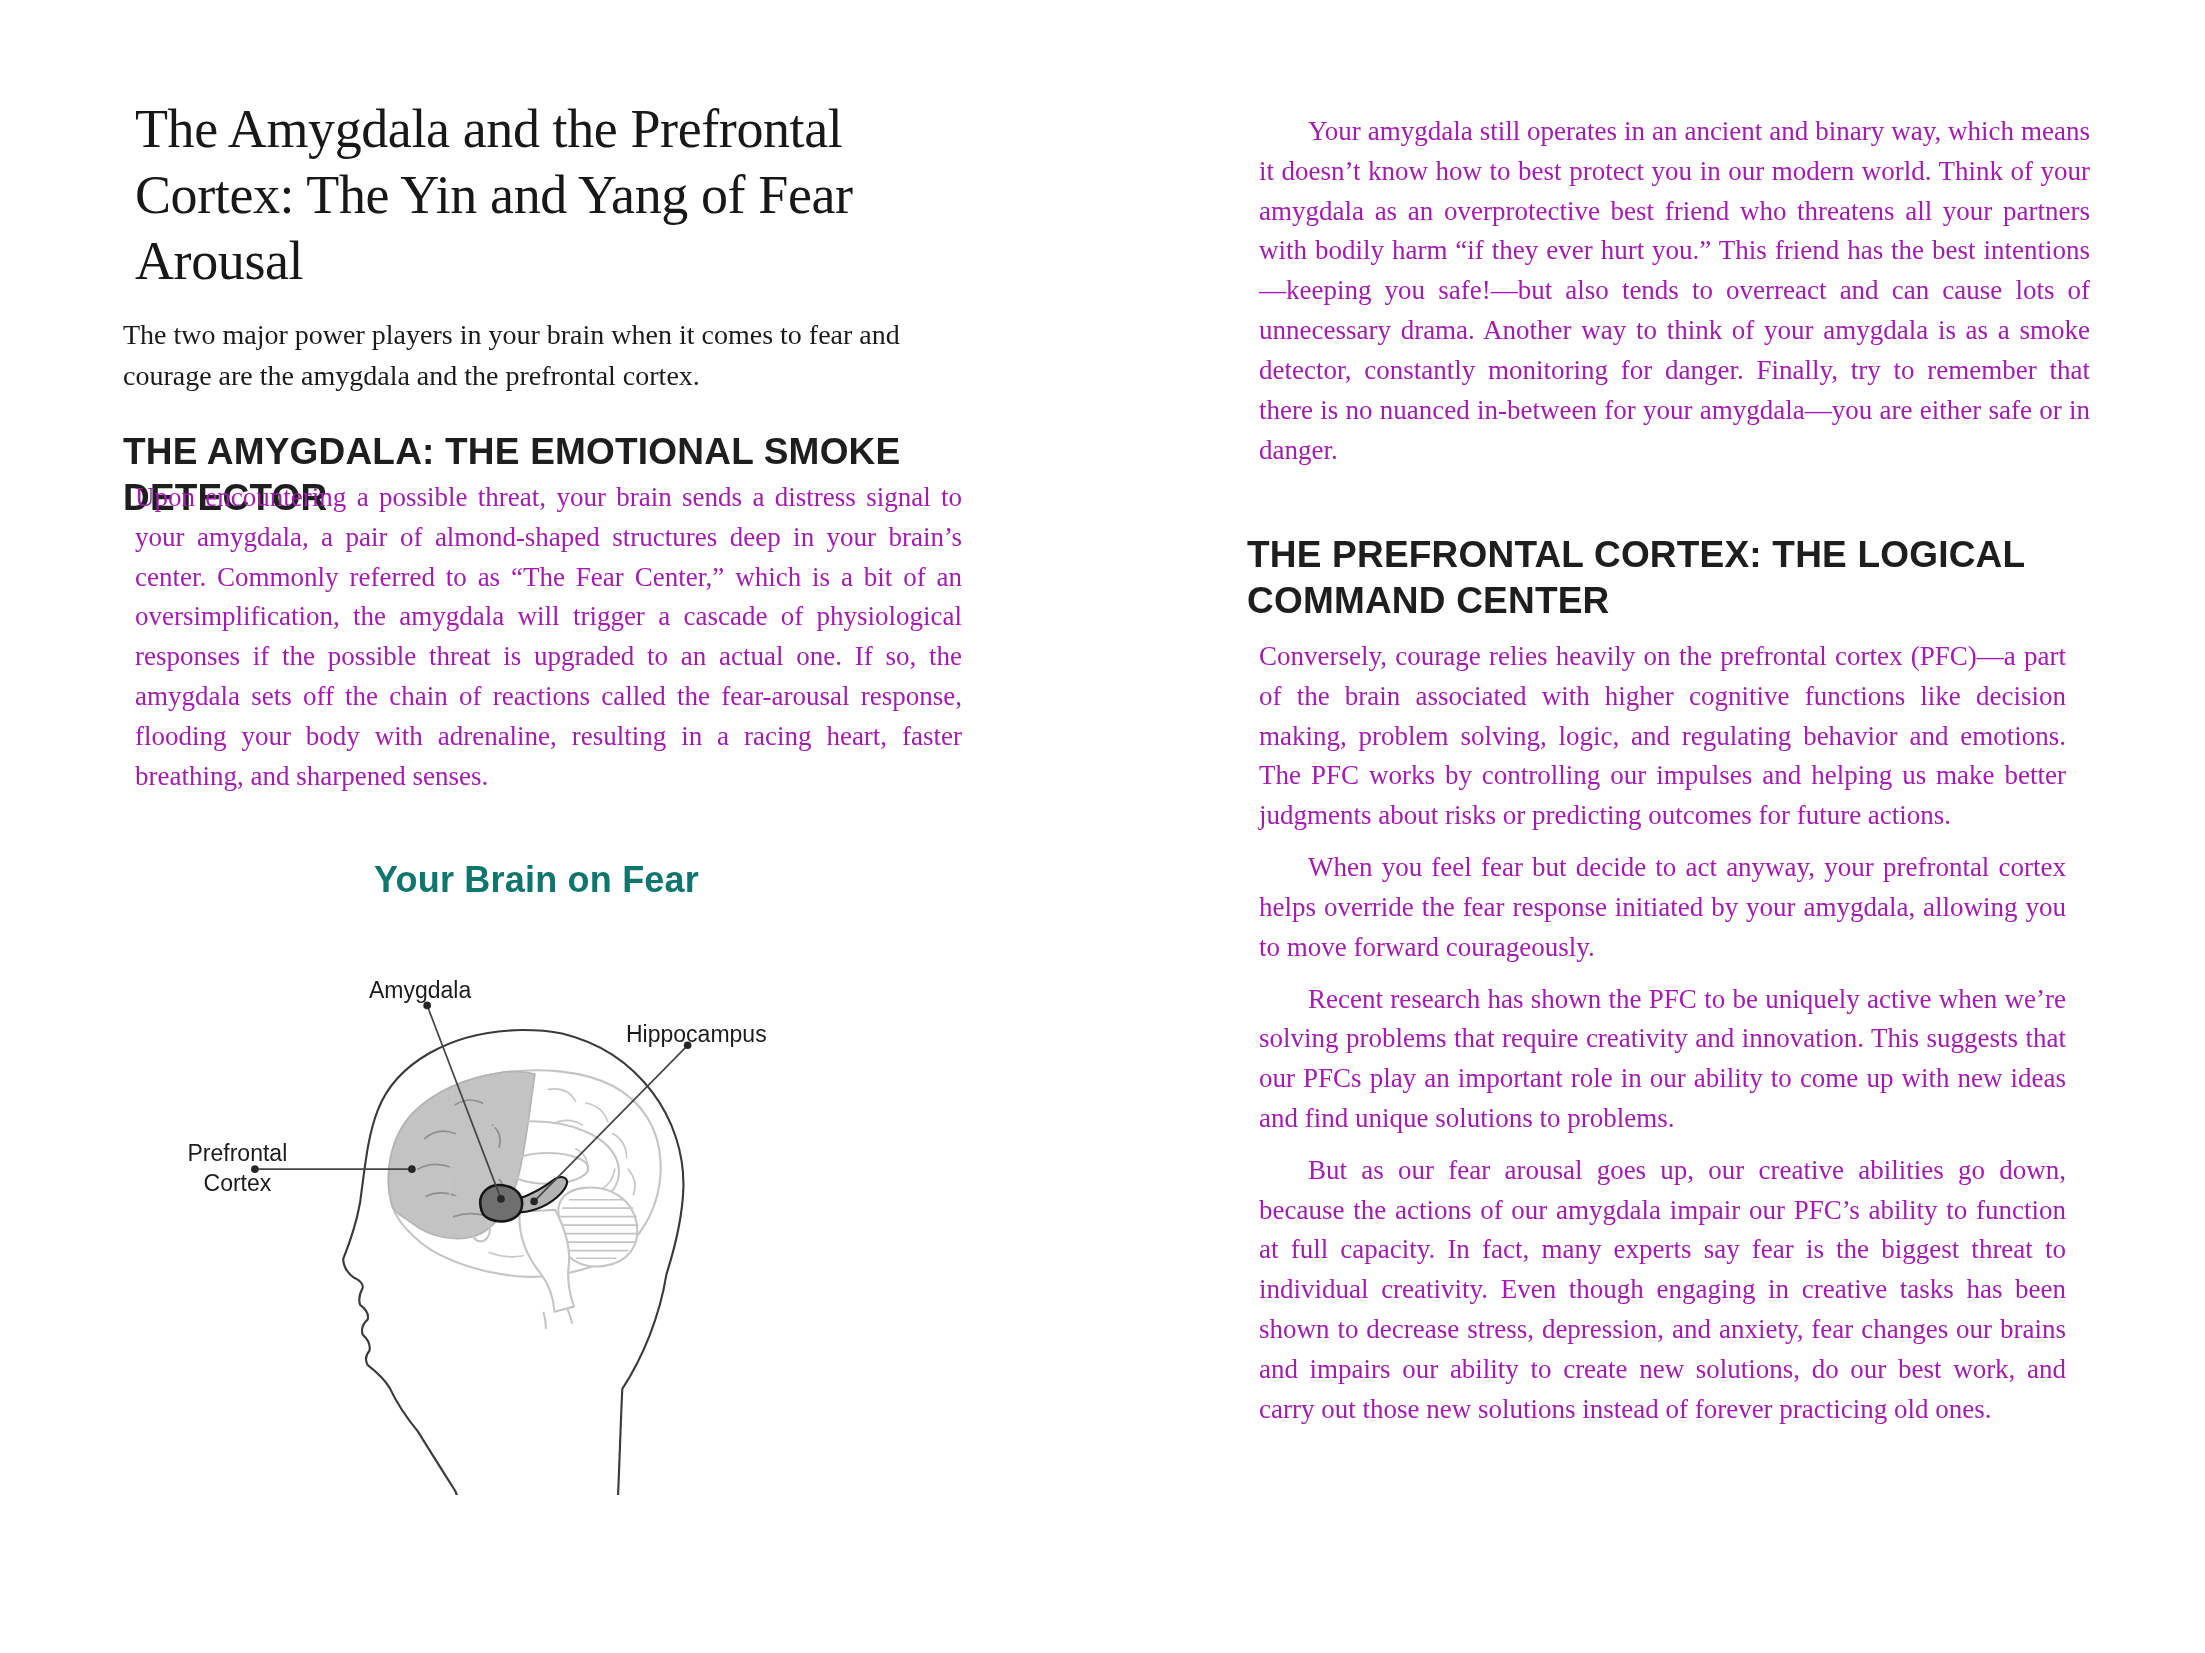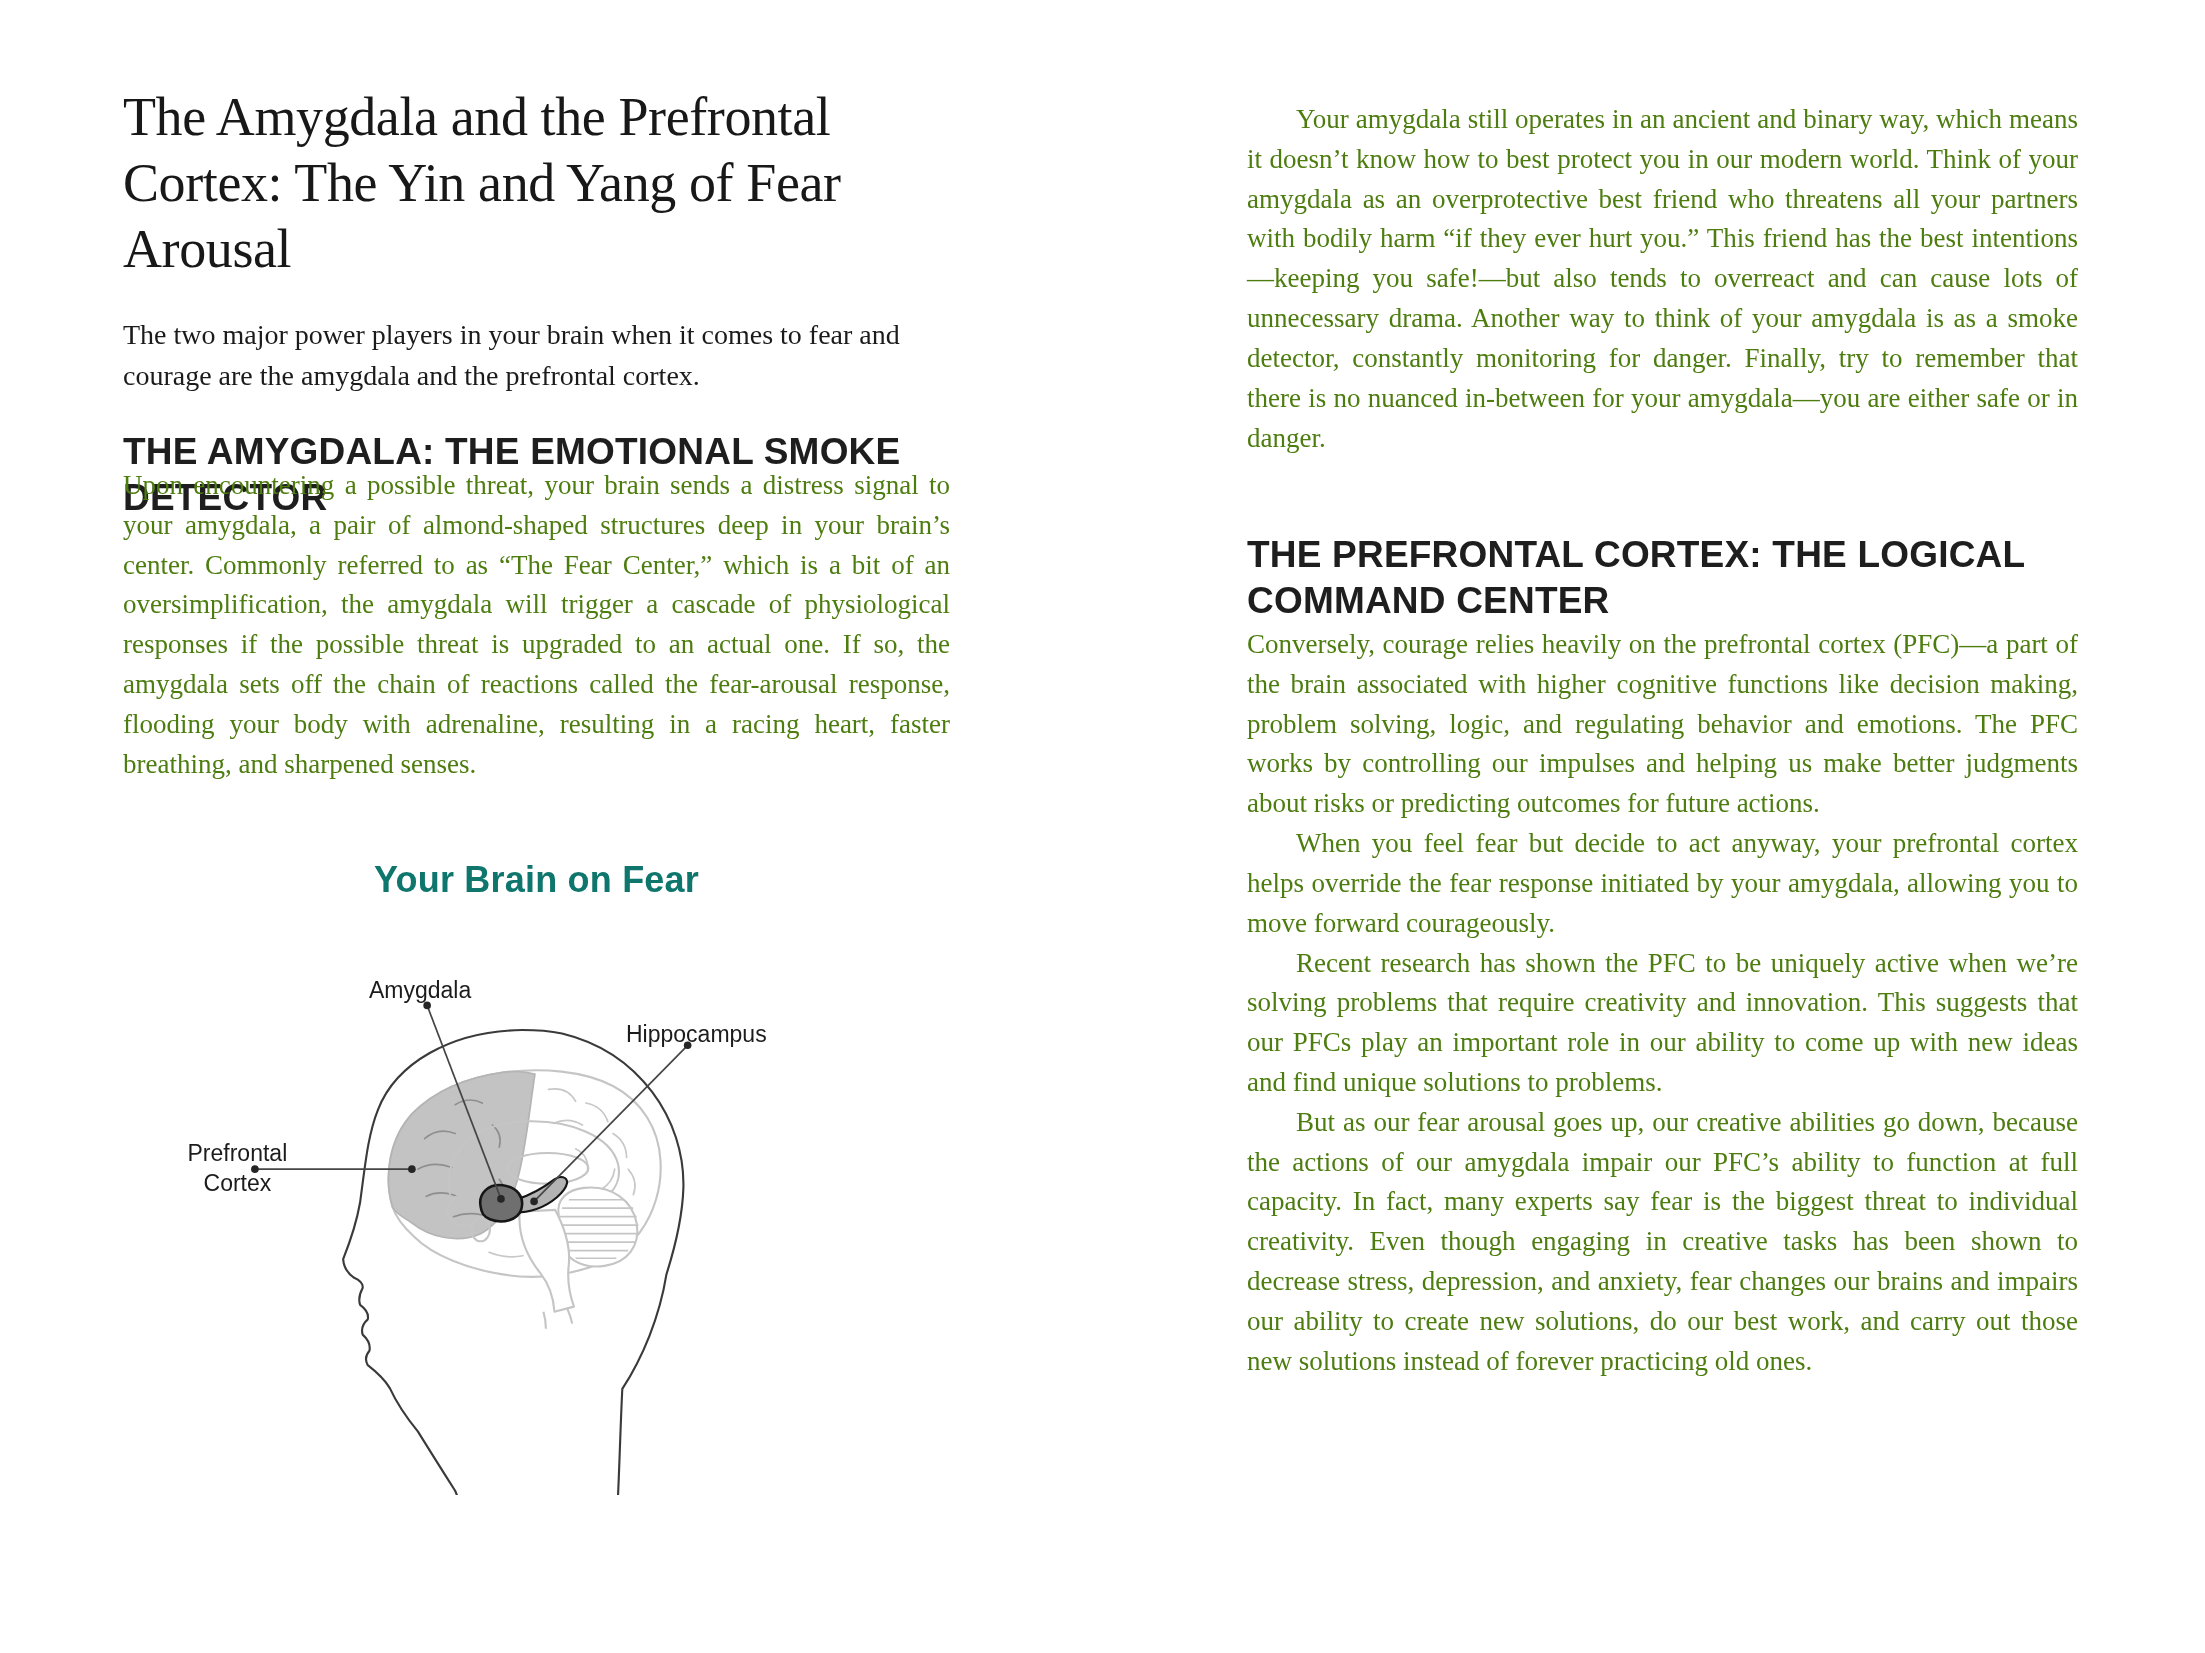--- a/index.html
+++ b/index.html
@@ -6,36 +6,36 @@
   body {
     width:2205px; height:1654px; background:#ffffff; position:relative;
     font-family:"Liberation Serif", serif; color:#1b1b1b; overflow:hidden;
     -webkit-font-smoothing:antialiased;
   }
   .page { position:absolute; top:0; height:1654px; }
   #page-left  { left:123px; width:827px; }
   #page-right { left:1247px; width:831px; }
 
   .chapter-title {
-    position:absolute; top:85px; left:0; width:100%; margin:0;
+    position:absolute; top:85px; left:0; width:100%; margin:12px;
     font-family:"Liberation Serif", serif; font-weight:400;
     font-size:54px; line-height:1.22; letter-spacing:-0.4px; color:#181818;
   }
   .intro {
     position:absolute; top:314px; left:0; width:100%; margin:0;
     font-size:28px; line-height:1.47; color:#1b1b1b;
   }
   .sec-heading {
     margin:0; font-family:"Liberation Sans", sans-serif; font-weight:700;
     font-size:37px; line-height:1.25; letter-spacing:0.2px; color:#1e1e1e;
   }
   #amygdala-heading { position:absolute; top:429px; left:0; width:100%; }
   #pfc-heading      { position:absolute; top:532px; left:0; width:100%; }
 
-  .bodytext { margin:0; font-size:27px; line-height:1.475; text-align:justify; color:#4d7c0f; }
+  .bodytext { margin:12px; font-size:27px; line-height:1.475; text-align:justify; color:#a21caf; }
   .indent   { text-indent:49px; }
   #left-body  { position:absolute; top:466px; left:0; width:100%; }
   #right-p1   { position:absolute; top:100px; left:0; width:100%; }
   #right-rest { position:absolute; top:625px; left:0; width:100%; }
 
   .figure { position:absolute; left:0; top:850px; width:827px; height:670px; }
   .fig-title {
     position:absolute; top:8.5px; left:17px; width:793px; text-align:center;
     font-family:"Liberation Sans", sans-serif; font-weight:700;
     font-size:36px; color:#0f766e; letter-spacing:0.2px;

